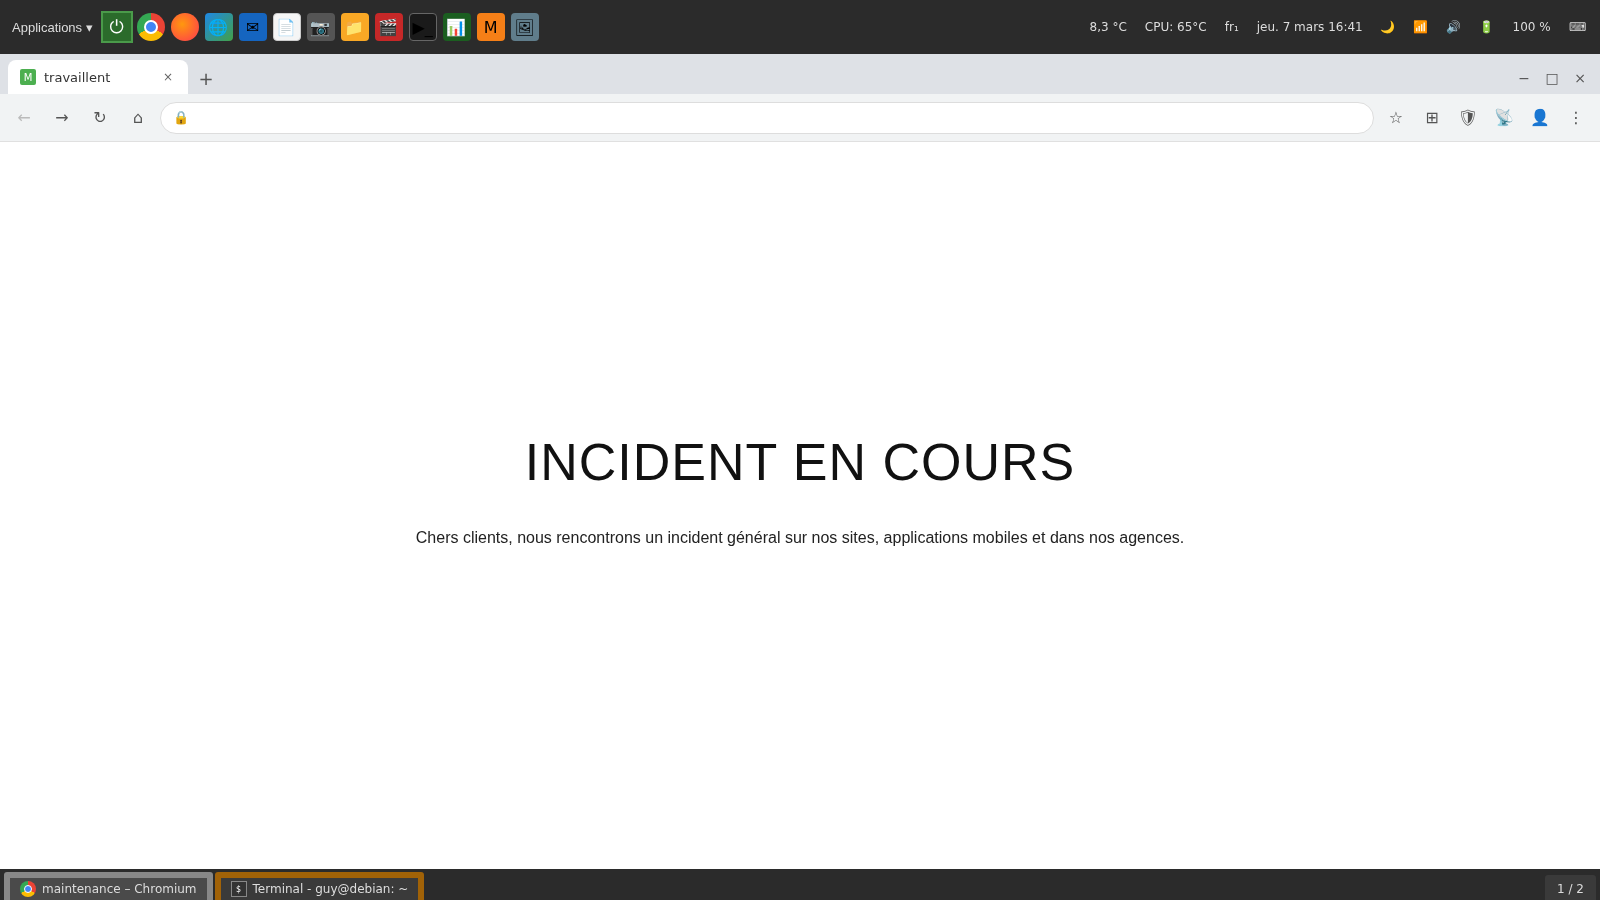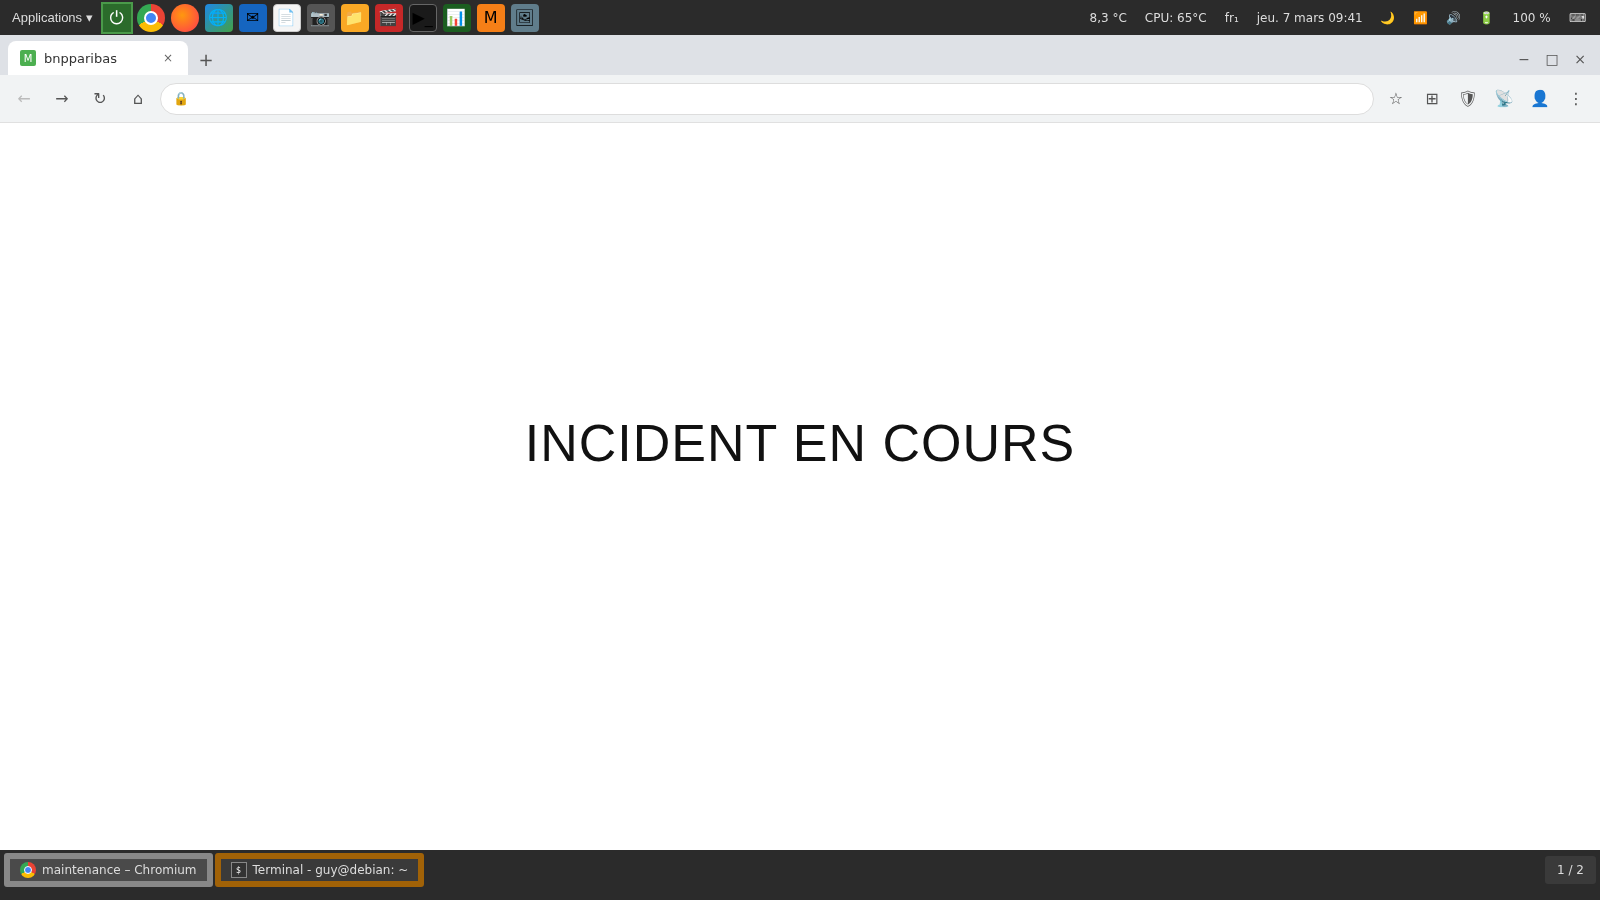--- a/index.html
+++ b/index.html
@@ -1,21 +1,21 @@
 <!DOCTYPE html>
 <html><head>
   <meta charset="utf-8">
   <style>
     * { margin: 0; padding: 0; box-sizing: border-box; }
     body { width: 1600px; height: 900px; overflow: hidden; font-family: 'DejaVu Sans', Arial, sans-serif; background: #2b2b2b; }
 
     
     #taskbar {
       width: 100%;
-      height: 35px;
+      height: 54px;
       background: #2b2b2b;
       display: flex;
       align-items: center;
       padding: 0 6px;
       gap: 2px;
     }
     .taskbar-btn {
       background: none;
       border: none;
       color: #ddd;
@@ -407,36 +407,36 @@
   <div class="taskbar-icon">
     <div class="app-icon-box" style="background:#607d8b;">🖼</div>
   </div>
 
   <div class="taskbar-spacer"></div>
 
   <div id="system-tray">
     <span>8,3 °C</span>
     <span>CPU: 65°C</span>
     <span>fr₁</span>
-    <span>jeu. 7 mars  09:41</span>
+    <span>jeu. 7 mars  16:41</span>
     <span>🌙</span>
     <span>📶</span>
     <span>🔊</span>
     <span>🔋</span>
     <span>100 %</span>
     <span>⌨</span>
   </div>
 </div>
 
 <div id="chromium-window">
 
   <div id="tab-bar">
     <div class="tab">
       <div class="tab-favicon">M</div>
-      <span class="tab-title">bnpparibas</span>
+      <span class="tab-title">travaillent</span>
       <div class="tab-close">×</div>
     </div>
     <div class="tab-new">+</div>
     <div class="window-controls">
       <div class="win-ctrl">−</div>
       <div class="win-ctrl">□</div>
       <div class="win-ctrl">×</div>
     </div>
   </div>
 
@@ -475,21 +475,21 @@
       <div class="url-action-btn">
         <span>⋮</span>
       </div>
     </div>
   </div>
 
   <div id="page-content">
     <h1 id="incident-title">INCIDENT EN COURS</h1>
     <div id="incident-body">
       <p>
-        <br>
+        <span>Chers clients, nous rencontrons un incident général sur nos sites, applications mobiles et dans nos agences.</span><br>
       </p>
       <br>
     </div>
   </div>
 </div>
 
 <div id="bottom-bar">
   <div class="bottom-task active">
     <div class="chromium-icon-small"></div>
     <span>maintenance – Chromium</span>

